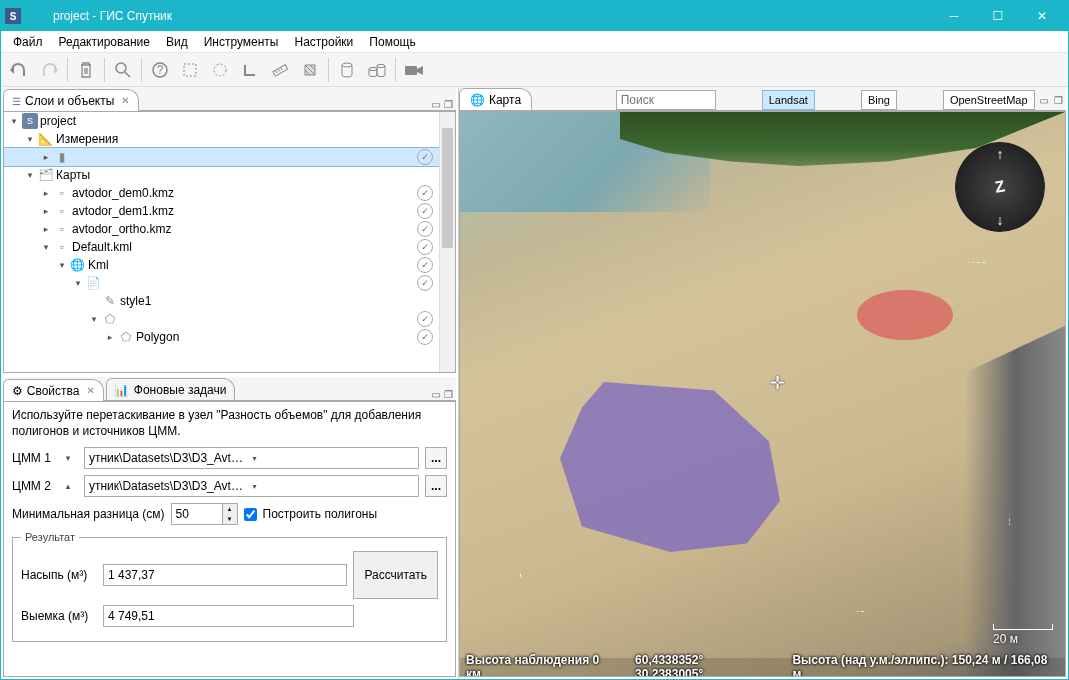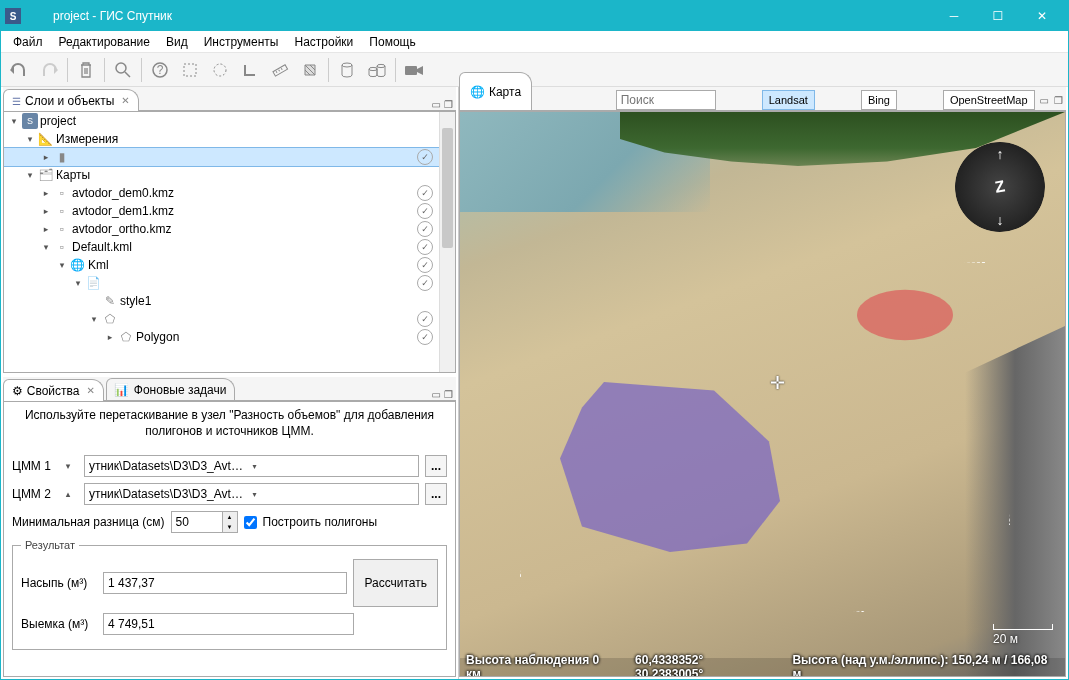--- a/index.html
+++ b/index.html
@@ -26,40 +26,40 @@
 .tree-row { display: flex; align-items: center; height: 18px; padding-left: 4px; cursor: pointer; white-space: nowrap; }
 .tree-row.selected { background: #cde8ff; outline: 1px solid #7fb8e8; }
 .tree-toggle { width: 12px; text-align: center; color: #555; font-size: 9px; display: inline-block; }
 .tree-icon { width: 16px; height: 16px; display: inline-flex; align-items: center; justify-content: center; margin: 0 2px; color: #888; }
 .tree-check { width: 16px; height: 16px; border: 1px solid #aaa; border-radius: 50%; margin-left: auto; margin-right: 6px; display: flex; align-items: center; justify-content: center; font-size: 9px; color: #666; }
 .tree-check.on::after { content: "✓"; }
 .tree-scrollbar { width: 16px; background: #f0f0f0; border-left: 1px solid #ddd; position: relative; }
 .tree-scrollbar .thumb { position: absolute; top: 16px; left: 2px; right: 2px; height: 120px; background: #c8c8c8; border-radius: 2px; }
 .props-pane { flex: 0 0 300px; display: flex; flex-direction: column; margin-top: 4px; }
 .props-body { flex: 1; border: 1px solid #aaa; padding: 6px 8px; background: #fff; min-height: 0; }
-.props-body .hint { margin-bottom: 16px; line-height: 1.3; text-align: center; }
+.props-body .hint { margin-bottom: 8px; line-height: 1.3; }
 .form-row { display: flex; align-items: center; margin-bottom: 6px; gap: 6px; }
 .form-row label { white-space: nowrap; }
 .combo { flex: 1; display: flex; align-items: center; border: 1px solid #aaa; height: 22px; padding: 0 2px 0 4px; background: #fff; }
 .combo span { flex: 1; overflow: hidden; text-overflow: ellipsis; white-space: nowrap; }
 .combo .arrow { color: #555; font-size: 8px; padding: 0 4px; }
 .browse-btn { width: 22px; height: 22px; border: 1px solid #aaa; background: #f5f5f5; display: flex; align-items: center; justify-content: center; cursor: pointer; font-weight: bold; }
 .swap-btn { width: 20px; height: 42px; display: flex; flex-direction: column; justify-content: center; align-items: center; gap: 20px; margin-left: -6px; }
 .swap-btn span { font-size: 9px; color: #555; cursor: pointer; }
 .spinner { display: flex; align-items: center; border: 1px solid #aaa; height: 22px; background: #fff; }
 .spinner input { border: none; outline: none; width: 50px; padding: 0 4px; }
 .spinner .sp-btns { display: flex; flex-direction: column; border-left: 1px solid #aaa; }
 .spinner .sp-btns span { font-size: 6px; height: 10px; width: 14px; display: flex; align-items: center; justify-content: center; cursor: pointer; background: #eee; }
 .fieldset { border: 1px solid #aaa; padding: 8px; margin-top: 4px; }
 .fieldset-legend { padding: 0 4px; color: #444; font-size: 11px; }
 .text-input { border: 1px solid #aaa; height: 22px; padding: 0 4px; background: #fff; }
 .calc-btn { height: 26px; padding: 0 10px; border: 1px solid #aaa; background: #f0f0f0; cursor: pointer; }
 .right-pane { flex: 1; display: flex; flex-direction: column; padding: 0 2px 2px 0; }
 .map-tabs { height: 24px; display: flex; align-items: flex-end; background: #f5f5f5; border-bottom: 1px solid #aaa; }
-.map-tab { height: 38px; padding: 0 10px; display: flex; align-items: center; gap: 4px; background: #fff; border: 1px solid #aaa; border-bottom: none; border-radius: 6px 12px 0 0; cursor: pointer; margin-top: 23px; }
+.map-tab { height: 22px; padding: 0 10px; display: flex; align-items: center; gap: 4px; background: #fff; border: 1px solid #aaa; border-bottom: none; border-radius: 6px 12px 0 0; cursor: pointer; margin-top: 23px; }
 .map-tabs .right-controls { margin-left: auto; display: flex; align-items: center; gap: 2px; padding-right: 3px; }
 .search-box { border: 1px solid #aaa; height: 20px; width: 100px; padding: 0 4px; background: #fff; }
 .layer-btn { height: 20px; padding: 0 6px; background: #fff; border: 1px solid #aaa; cursor: pointer; font-size: 11px; display: flex; align-items: center; margin-left: 44px; }
 .layer-btn.active { background: #cde8ff; border-color: #7fb8e8; }
 .map-view { flex: 1; border: 1px solid #aaa; position: relative; overflow: hidden; background: linear-gradient(160deg,#a8c4b8 0%,#c2b795 20%,#d4c39a 35%,#cbb890 65%,#a89878 90%,#777 100%); }
 .map-water { position:absolute; top:0; left:0; width:250px; height:100px; background: linear-gradient(135deg,#8fb8be 0%,#7ca8b0 60%,transparent 100%); }
 .map-forest { position:absolute; top:0; left:160px; right:0; height:90px; background: linear-gradient(180deg,#2d5020 0%,#3d6830 40%,transparent 100%); clip-path: polygon(0% 30%,10% 45%,25% 55%,40% 60%,60% 55%,80% 40%,100% 0%,0% 0%); }
 .map-road { position:absolute; bottom:0; right:0; width:100px; height:350px; background: linear-gradient(90deg,transparent 0%,#666 50%,#888 100%); transform: skewY(-25deg); transform-origin: bottom right; }
 .polygon-outline { position:absolute; top:150px; left:60px; width:490px; height:350px; border:1px dashed #fff; clip-path: polygon(15% 5%,95% 0%,100% 75%,70% 100%,0% 90%,5% 40%); }
 .purple-blob { position:absolute; top:270px; left:100px; width:220px; height:170px; background: rgba(110,90,200,0.65); clip-path: polygon(20% 0%,70% 5%,95% 35%,100% 70%,85% 95%,50% 100%,10% 85%,0% 45%,10% 15%); }

